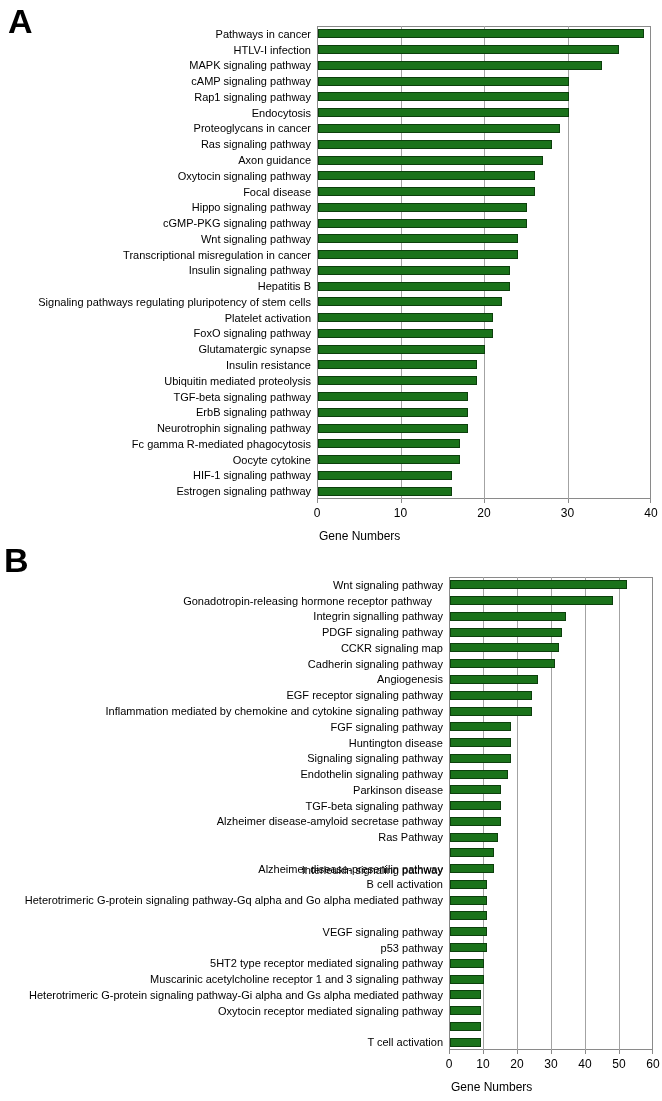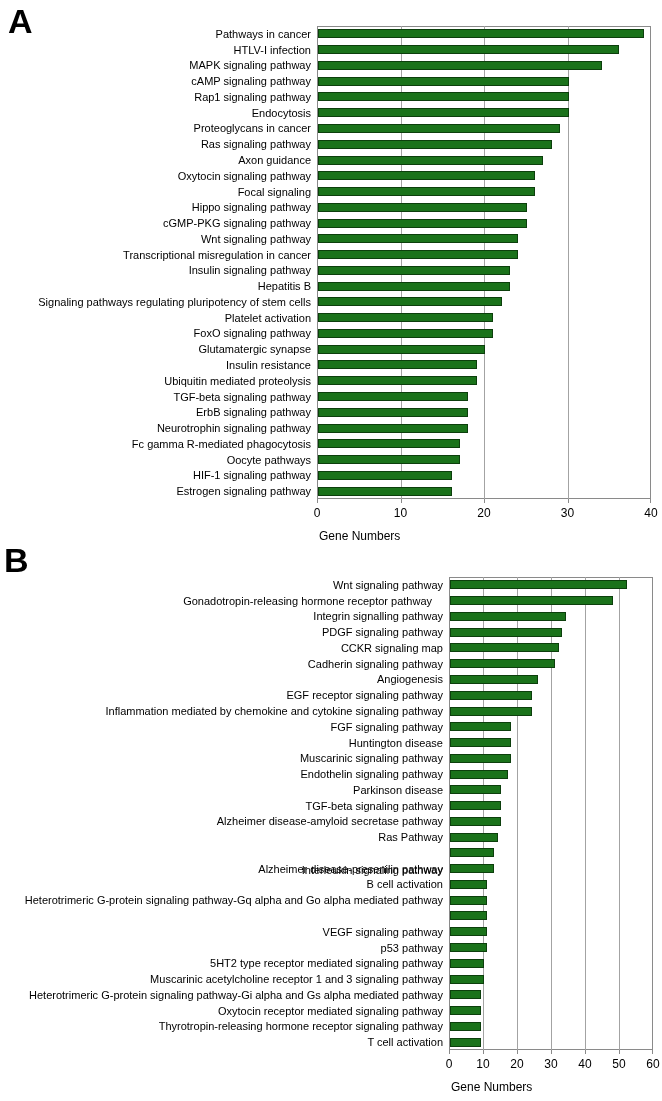--- a/index.html
+++ b/index.html
@@ -99,21 +99,21 @@
       <div class="cat-label" style="right: 351px; top: 105.717px;">Endocytosis</div>
       <div class="bar" title="Endocytosis: 30" style="left: 318px; top: 108.217px; width: 250.5px; background: rgb(26, 114, 26); border-color: rgb(12, 63, 12);"></div>
       <div class="cat-label" style="right: 351px; top: 121.483px;">Proteoglycans in cancer</div>
       <div class="bar" title="Proteoglycans in cancer: 29" style="left: 318px; top: 123.983px; width: 242.15px; background: rgb(26, 114, 26); border-color: rgb(12, 63, 12);"></div>
       <div class="cat-label" style="right: 351px; top: 137.25px; padding-left: 44px;">Ras signaling pathway</div>
       <div class="bar" title="Ras signaling pathway: 28" style="left: 318px; top: 139.75px; width: 233.8px; background: rgb(26, 114, 26); border-color: rgb(12, 63, 12);"></div>
       <div class="cat-label" style="right: 351px; top: 153.017px;">Axon guidance</div>
       <div class="bar" title="Axon guidance: 27" style="left: 318px; top: 155.517px; width: 225.45px; background: rgb(26, 114, 26); border-color: rgb(12, 63, 12);"></div>
       <div class="cat-label" style="right: 351px; top: 168.783px;">Oxytocin signaling pathway</div>
       <div class="bar" title="Oxytocin signaling pathway: 26" style="left: 318px; top: 171.283px; width: 217.1px; background: rgb(26, 114, 26); border-color: rgb(12, 63, 12);"></div>
-      <div class="cat-label" style="right: 351px; top: 184.55px;">Focal signaling</div>
+      <div class="cat-label" style="right: 351px; top: 184.55px;">Focal disease</div>
       <div class="bar" title="Focal adhesion: 26" style="left: 318px; top: 187.05px; width: 217.1px; background: rgb(26, 114, 26); border-color: rgb(12, 63, 12);"></div>
       <div class="cat-label" style="right: 351px; top: 200.317px;">Hippo signaling pathway</div>
       <div class="bar" title="Hippo signaling pathway: 25" style="left: 318px; top: 202.817px; width: 208.75px; background: rgb(26, 114, 26); border-color: rgb(12, 63, 12);"></div>
       <div class="cat-label" style="right: 351px; top: 216.083px;">cGMP-PKG signaling pathway</div>
       <div class="bar" title="cGMP-PKG signaling pathway: 25" style="left: 318px; top: 218.583px; width: 208.75px; background: rgb(26, 114, 26); border-color: rgb(12, 63, 12);"></div>
       <div class="cat-label" style="right: 351px; top: 231.85px;">Wnt signaling pathway</div>
       <div class="bar" title="Wnt signaling pathway: 24" style="left: 318px; top: 234.35px; width: 200.4px; background: rgb(26, 114, 26); border-color: rgb(12, 63, 12);"></div>
       <div class="cat-label" style="right: 351px; top: 247.617px;">Transcriptional misregulation in cancer</div>
       <div class="bar" title="Transcriptional misregulation in cancer: 24" style="left: 318px; top: 250.117px; width: 200.4px; background: rgb(26, 114, 26); border-color: rgb(12, 63, 12);"></div>
       <div class="cat-label" style="right: 351px; top: 263.383px;">Insulin signaling pathway</div>
@@ -133,21 +133,21 @@
       <div class="cat-label" style="right: 351px; top: 373.75px;">Ubiquitin mediated proteolysis</div>
       <div class="bar" title="Ubiquitin mediated proteolysis: 19" style="left: 318px; top: 376.25px; width: 158.65px; background: rgb(26, 114, 26); border-color: rgb(12, 63, 12);"></div>
       <div class="cat-label" style="right: 351px; top: 389.517px;">TGF-beta signaling pathway</div>
       <div class="bar" title="TGF-beta signaling pathway: 18" style="left: 318px; top: 392.017px; width: 150.3px; background: rgb(26, 114, 26); border-color: rgb(12, 63, 12);"></div>
       <div class="cat-label" style="right: 351px; top: 405.283px;">ErbB signaling pathway</div>
       <div class="bar" title="ErbB signaling pathway: 18" style="left: 318px; top: 407.783px; width: 150.3px; background: rgb(26, 114, 26); border-color: rgb(12, 63, 12);"></div>
       <div class="cat-label" style="right: 351px; top: 421.05px;">Neurotrophin signaling pathway</div>
       <div class="bar" title="Neurotrophin signaling pathway: 18" style="left: 318px; top: 423.55px; width: 150.3px; background: rgb(26, 114, 26); border-color: rgb(12, 63, 12);"></div>
       <div class="cat-label" style="right: 351px; top: 436.817px;">Fc gamma R-mediated phagocytosis</div>
       <div class="bar" title="Fc gamma R-mediated phagocytosis: 17" style="left: 318px; top: 439.317px; width: 141.95px; background: rgb(26, 114, 26); border-color: rgb(12, 63, 12);"></div>
-      <div class="cat-label" style="right: 351px; top: 452.583px;">Oocyte pathways</div>
+      <div class="cat-label" style="right: 351px; top: 452.583px;">Oocyte cytokine</div>
       <div class="bar" title="Oocyte meiosis: 17" style="left: 318px; top: 455.083px; width: 141.95px; background: rgb(26, 114, 26); border-color: rgb(12, 63, 12);"></div>
       <div class="cat-label" style="right: 351px; top: 468.35px;">HIF-1 signaling pathway</div>
       <div class="bar" title="HIF-1 signaling pathway: 16" style="left: 318px; top: 470.85px; width: 133.6px; background: rgb(26, 114, 26); border-color: rgb(12, 63, 12);"></div>
       <div class="cat-label" style="right: 351px; top: 484.117px;">Estrogen signaling pathway</div>
       <div class="bar" title="Estrogen signaling pathway: 16" style="left: 318px; top: 486.617px; width: 133.6px; background: rgb(26, 114, 26); border-color: rgb(12, 63, 12);"></div>
     </section>
 
   <section class="panel" id="panel-1" style="top:545px;height:556px;">
     <div class="panel-letter" style="left:4px;top:-2px;">B</div>
     <div class="plot" style="left: 449px; top: 32px; width: 204px; height: 473px; border-color: rgb(138, 138, 138);"></div>
@@ -186,21 +186,21 @@
       <div class="cat-label" style="right: 219px; top: 127.483px;">Angiogenesis</div>
       <div class="bar" title="Angiogenesis: 26" style="left: 450px; top: 129.983px; width: 88.4px; background: rgb(26, 114, 26); border-color: rgb(12, 63, 12);"></div>
       <div class="cat-label" style="right: 219px; top: 143.25px;">EGF receptor signaling pathway</div>
       <div class="bar" title="EGF receptor signaling pathway: 24" style="left: 450px; top: 145.75px; width: 81.6px; background: rgb(26, 114, 26); border-color: rgb(12, 63, 12);"></div>
       <div class="cat-label" style="right: 219px; top: 159.017px;">Inflammation mediated by chemokine and cytokine signaling pathway</div>
       <div class="bar" title="Inflammation mediated by chemokine and cytokine signaling pathway: 24" style="left: 450px; top: 161.517px; width: 81.6px; background: rgb(26, 114, 26); border-color: rgb(12, 63, 12);"></div>
       <div class="cat-label" style="right: 219px; top: 174.783px;">FGF signaling pathway</div>
       <div class="bar" title="FGF signaling pathway: 18" style="left: 450px; top: 177.283px; width: 61.2px; background: rgb(26, 114, 26); border-color: rgb(12, 63, 12);"></div>
       <div class="cat-label" style="right: 219px; top: 190.55px;">Huntington disease</div>
       <div class="bar" title="Huntington disease: 18" style="left: 450px; top: 193.05px; width: 61.2px; background: rgb(26, 114, 26); border-color: rgb(12, 63, 12);"></div>
-      <div class="cat-label" style="right: 219px; top: 206.317px;">Muscarinic signaling pathway</div>
+      <div class="cat-label" style="right: 219px; top: 206.317px;">Signaling signaling pathway</div>
       <div class="bar" title="Apoptosis signaling pathway: 18" style="left: 450px; top: 208.817px; width: 61.2px; background: rgb(26, 114, 26); border-color: rgb(12, 63, 12);"></div>
       <div class="cat-label" style="right: 219px; top: 222.083px;">Endothelin signaling pathway</div>
       <div class="bar" title="Endothelin signaling pathway: 17" style="left: 450px; top: 224.583px; width: 57.8px; background: rgb(26, 114, 26); border-color: rgb(12, 63, 12);"></div>
       <div class="cat-label" style="right: 219px; top: 237.85px;">Parkinson disease</div>
       <div class="bar" title="Parkinson disease: 15" style="left: 450px; top: 240.35px; width: 51px; background: rgb(26, 114, 26); border-color: rgb(12, 63, 12);"></div>
       <div class="cat-label" style="right: 219px; top: 253.617px;">TGF-beta signaling pathway</div>
       <div class="bar" title="TGF-beta signaling pathway: 15" style="left: 450px; top: 256.117px; width: 51px; background: rgb(26, 114, 26); border-color: rgb(12, 63, 12);"></div>
       <div class="cat-label" style="right: 219px; top: 269.383px;">Alzheimer disease-amyloid secretase pathway</div>
       <div class="bar" title="Alzheimer disease-amyloid secretase pathway: 15" style="left: 450px; top: 271.883px; width: 51px; background: rgb(26, 114, 26); border-color: rgb(12, 63, 12);"></div>
       <div class="cat-label" style="right: 219px; top: 285.15px;">Ras Pathway</div>
@@ -219,19 +219,18 @@
       <div class="cat-label" style="right: 219px; top: 395.517px;">p53 pathway</div>
       <div class="bar" title="p53 pathway: 11" style="left: 450px; top: 398.017px; width: 37.4px; background: rgb(26, 114, 26); border-color: rgb(12, 63, 12);"></div>
       <div class="cat-label" style="right: 219px; top: 411.283px;">5HT2 type receptor mediated signaling pathway</div>
       <div class="bar" title="5HT2 type receptor mediated signaling pathway: 10" style="left: 450px; top: 413.783px; width: 34px; background: rgb(26, 114, 26); border-color: rgb(12, 63, 12);"></div>
       <div class="cat-label" style="right: 219px; top: 427.05px;">Muscarinic acetylcholine receptor 1 and 3 signaling pathway</div>
       <div class="bar" title="Muscarinic acetylcholine receptor 1 and 3 signaling pathway: 10" style="left: 450px; top: 429.55px; width: 34px; background: rgb(26, 114, 26); border-color: rgb(12, 63, 12);"></div>
       <div class="cat-label" style="right: 219px; top: 442.817px;">Heterotrimeric G-protein signaling pathway-Gi alpha and Gs alpha mediated pathway</div>
       <div class="bar" title="Heterotrimeric G-protein signaling pathway-Gi alpha and Gs alpha mediated pathway: 9" style="left: 450px; top: 445.317px; width: 30.6px; background: rgb(26, 114, 26); border-color: rgb(12, 63, 12);"></div>
       <div class="cat-label" style="right: 219px; top: 458.583px;">Oxytocin receptor mediated signaling pathway</div>
       <div class="bar" title="Oxytocin receptor mediated signaling pathway: 9" style="left: 450px; top: 461.083px; width: 30.6px; background: rgb(26, 114, 26); border-color: rgb(12, 63, 12);"></div>
-      <div class="cat-label" style="right: 219px; top: 474.35px;">Thyrotropin-releasing hormone receptor signaling pathway</div>
       <div class="bar" title="Thyrotropin-releasing hormone receptor signaling pathway: 9" style="left: 450px; top: 476.85px; width: 30.6px; background: rgb(26, 114, 26); border-color: rgb(12, 63, 12);"></div>
       <div class="cat-label" style="right: 219px; top: 490.117px;">T cell activation</div>
       <div class="bar" title="T cell activation: 9" style="left: 450px; top: 492.617px; width: 30.6px; background: rgb(26, 114, 26); border-color: rgb(12, 63, 12);"></div>
     </section>
 
 </div>
 
 </body></html>

